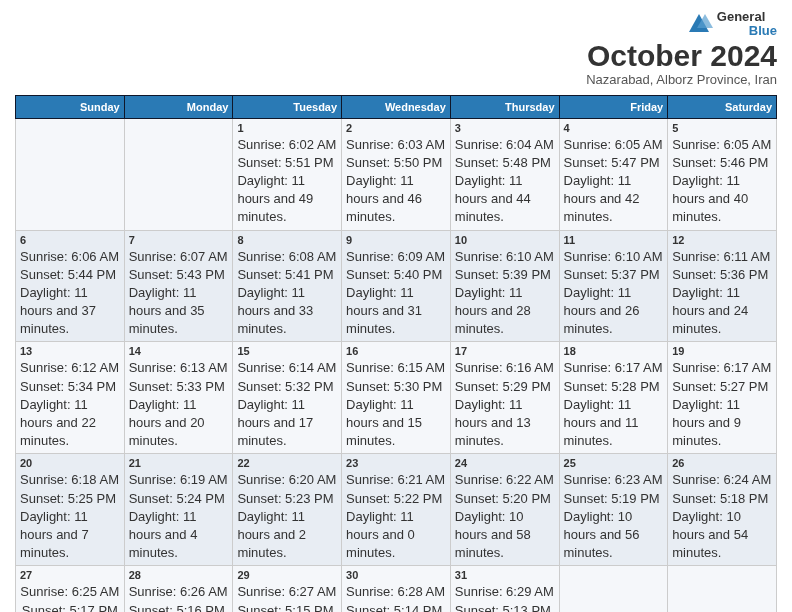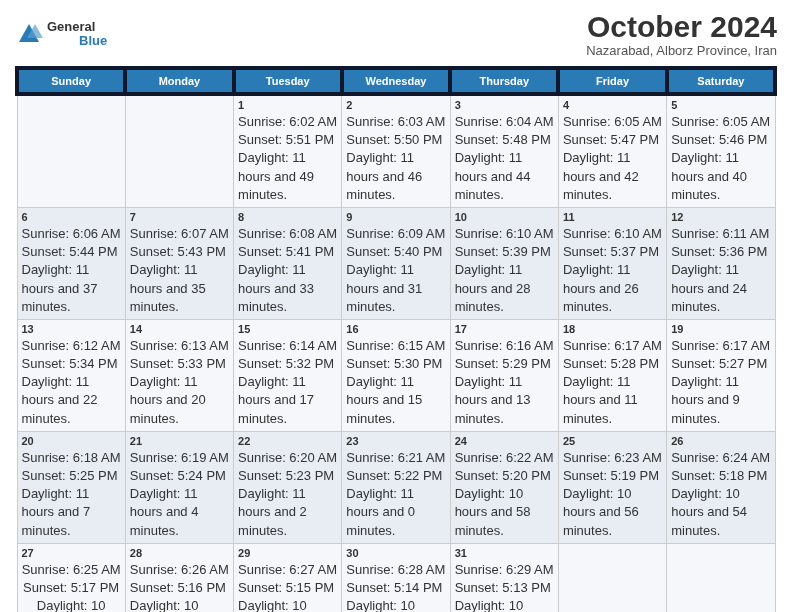--- a/index.html
+++ b/index.html
@@ -12,22 +12,23 @@
     }
     .page {
       width: 792px;
       height: 612px;
       background: #fff;
       padding: 10px 15px;
     }
     .header {
       display: flex;
       justify-content: space-between;
-      align-items: center;
+      align-items: flex-end;
       margin-bottom: 8px;
+      flex-direction: column;
     }
     .logo {
       display: flex;
       align-items: center;
       gap: 4px;
     }
     .logo-text {
       display: flex;
       flex-direction: column;
       line-height: 1.1;
@@ -64,22 +65,22 @@
       width: 100%;
       border-collapse: collapse;
       table-layout: fixed;
     }
     thead tr th {
       background: #2a7ab5;
       color: #fff;
       font-size: 11px;
       font-weight: bold;
       padding: 5px 4px;
-      border: 4px solid #0f172a;
-      text-align: center;
+      border: 1px solid #0f172a;
+      text-align: right;
     }
     tbody tr td {
       border: 1px solid #ccc;
       vertical-align: top;
       padding: 3px 4px;
       font-size: 9.5px;
       color: #333;
       height: 88px;
       background: #fff;
     }

